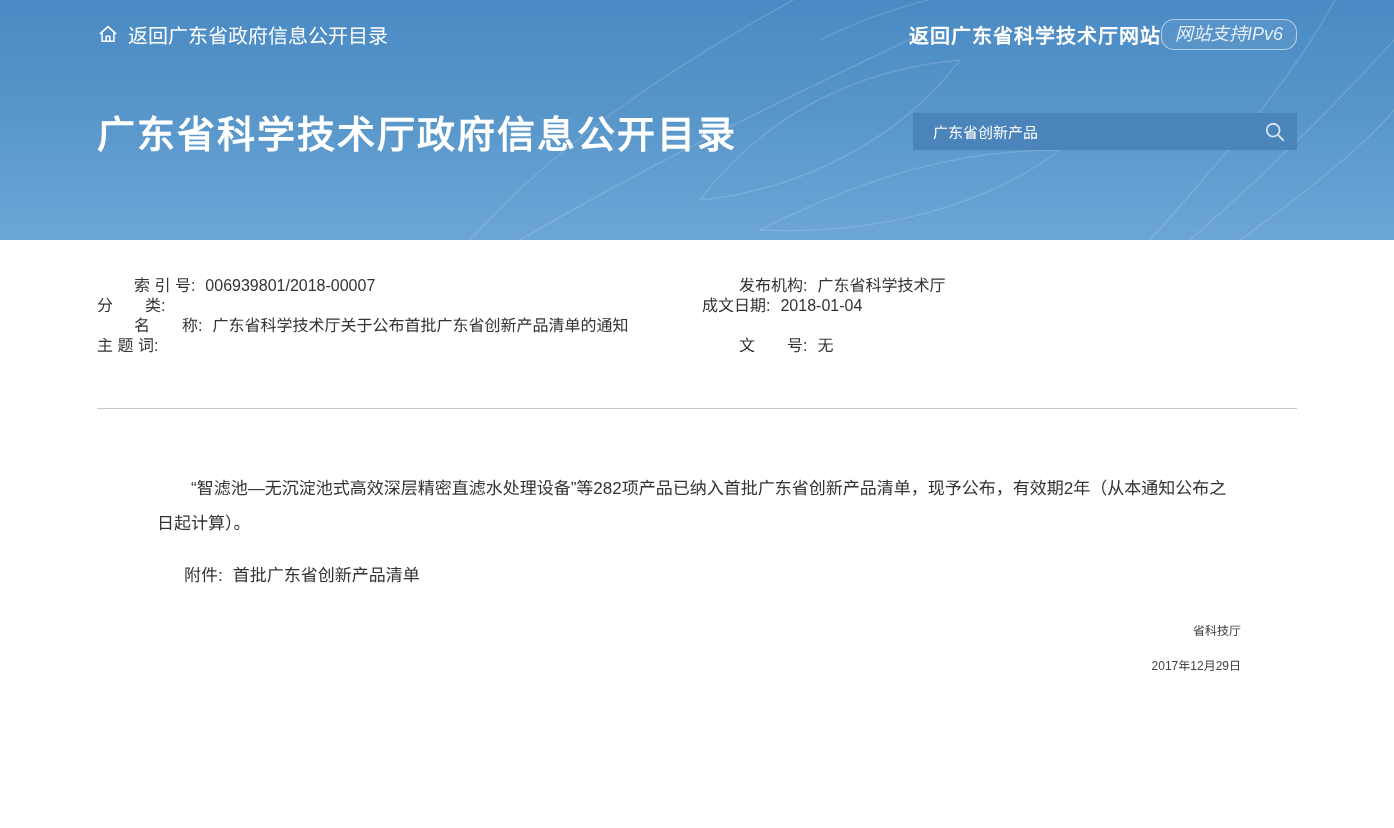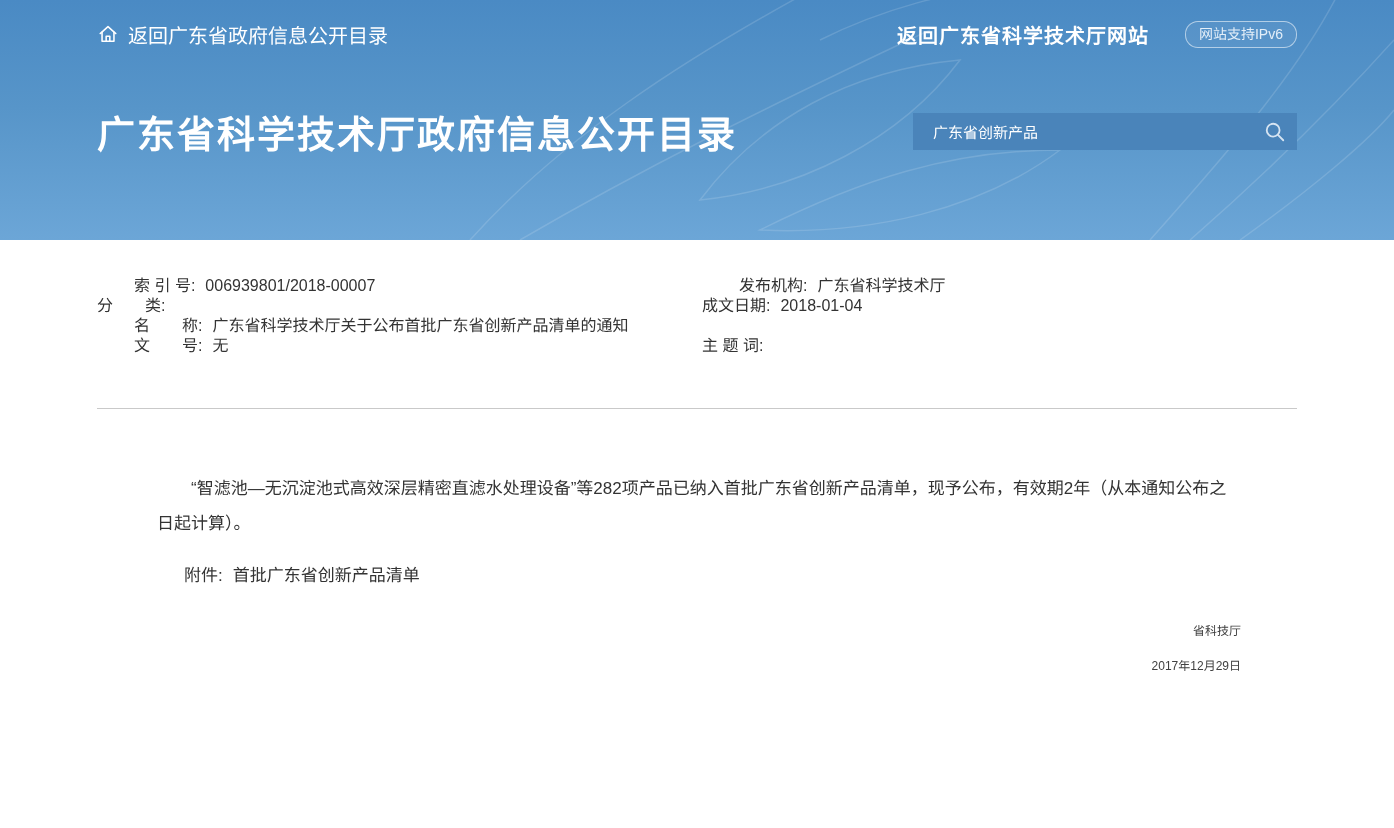--- a/index.html
+++ b/index.html
@@ -23,32 +23,33 @@
     position: absolute; top: 0; left: 0; width: 100%; height: 100%;
     pointer-events: none;
   }
   .topbar {
     display: flex; justify-content: space-between; align-items: center;
     padding-top: 20px; height: 48px;
   }
   .topbar a { text-decoration: none; color: #ffffff; font-size: 20px; cursor: pointer; }
   .home-link { display: flex; align-items: center; gap: 9px; }
   .home-link svg { display: block; }
-  .topbar-right { display: flex; align-items: center; gap: 36px; }
+  .topbar-right { display: flex; align-items: center; }
   .site-link { font-weight: 600; letter-spacing: 1px; }
   .ipv6-badge {
     display: inline-block;
     border: 1px solid rgba(255,255,255,0.55);
     background: rgba(255,255,255,0.06);
     color: #e3eef8;
-    font-size: 14px;
+    font-size: 18px;
     line-height: 1;
     padding: 5px 13px 6px;
     border-radius: 13px;
     white-space: nowrap;
+    font-style: italic;
   }
 
   .title-row {
     display: flex; justify-content: space-between; align-items: center;
     margin-top: 56px;
   }
   .page-title {
     color: #ffffff;
     font-size: 38px;
     font-weight: bold;
@@ -191,25 +192,25 @@
       </div>
       <div class="meta-cell right-col">
         <span class="meta-label">成文日期:</span><span class="meta-value">2018-01-04</span>
       </div>
 
       <div class="meta-cell">
         <span class="meta-label">名　　称:</span><span class="meta-value">广东省科学技术厅关于公布首批广东省创新产品清单的通知</span>
       </div>
       <div class="meta-cell right-col"></div>
 
-      <div class="meta-cell">
-        <span class="meta-label">文　　号:</span><span class="meta-value">无</span>
-      </div>
       <div class="meta-cell right-col">
         <span class="meta-label">主 题 词:</span><span class="meta-value"></span>
+      </div>
+      <div class="meta-cell">
+        <span class="meta-label">文　　号:</span><span class="meta-value">无</span>
       </div>
     </section>
 
     <hr class="divider">
 
     <article class="article">
       <p class="article-paragraph">“智滤池—无沉淀池式高效深层精密直滤水处理设备”等282项产品已纳入首批广东省创新产品清单，现予公布，有效期2年（从本通知公布之日起计算）。</p>
 
       <div class="attachment-row">
         <span>附件:</span><a class="attachment-link" href="#">首批广东省创新产品清单</a>

